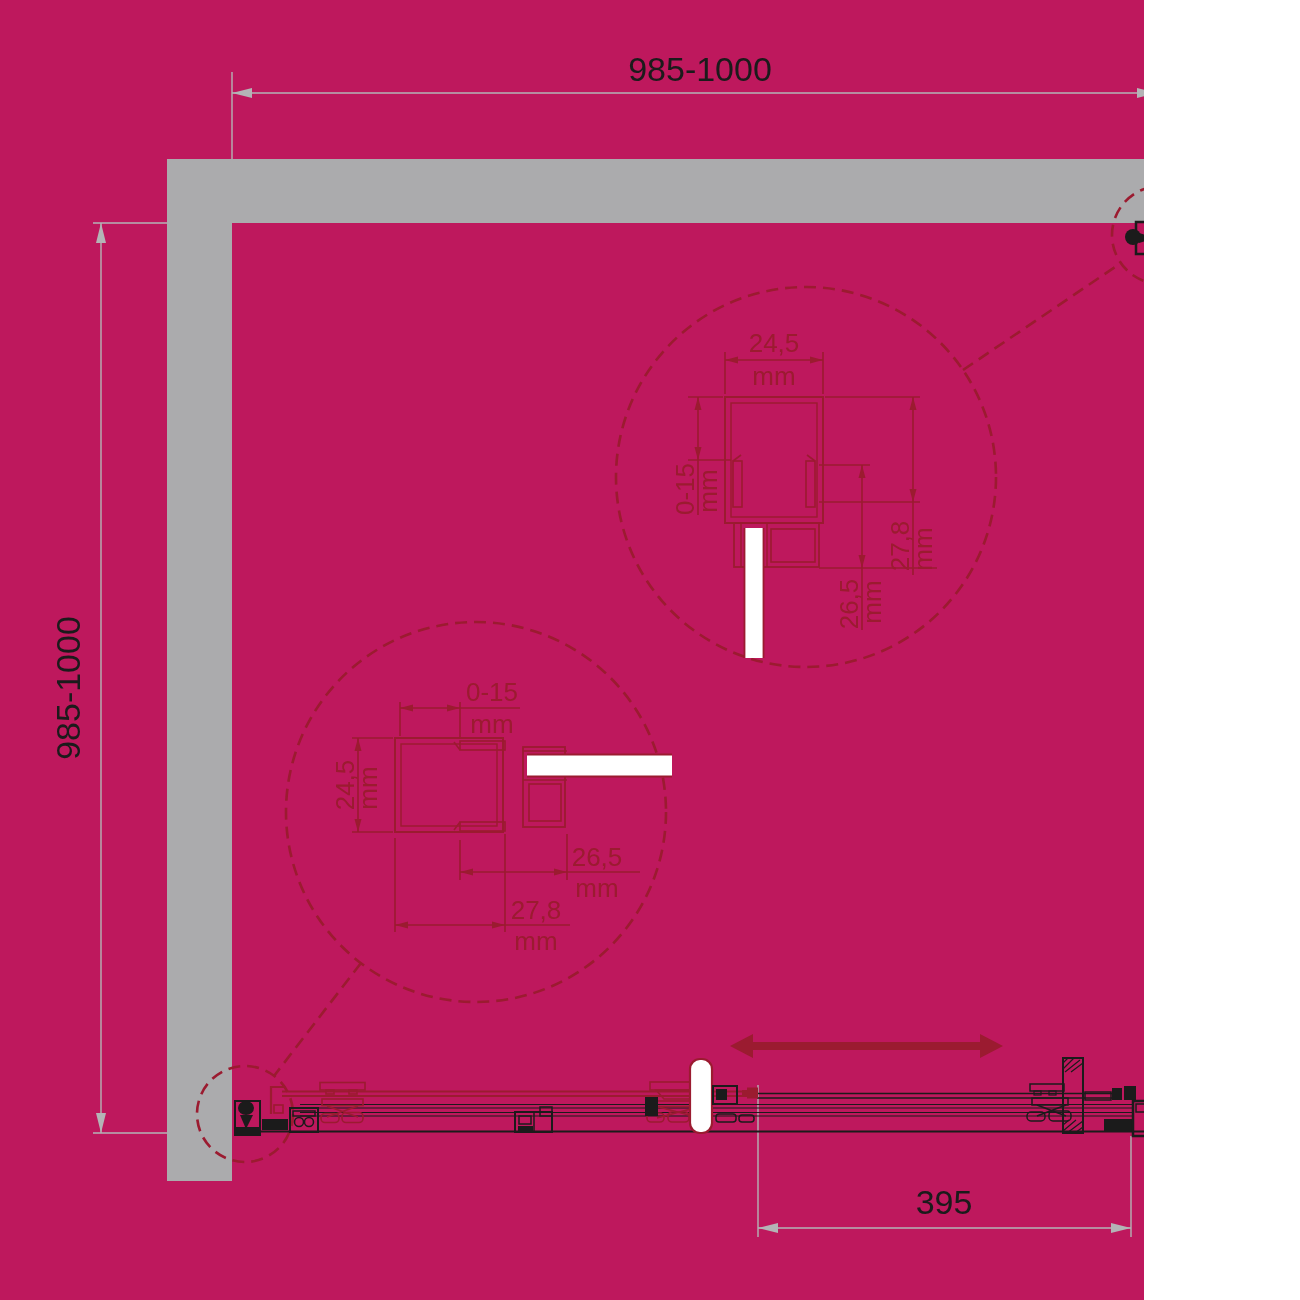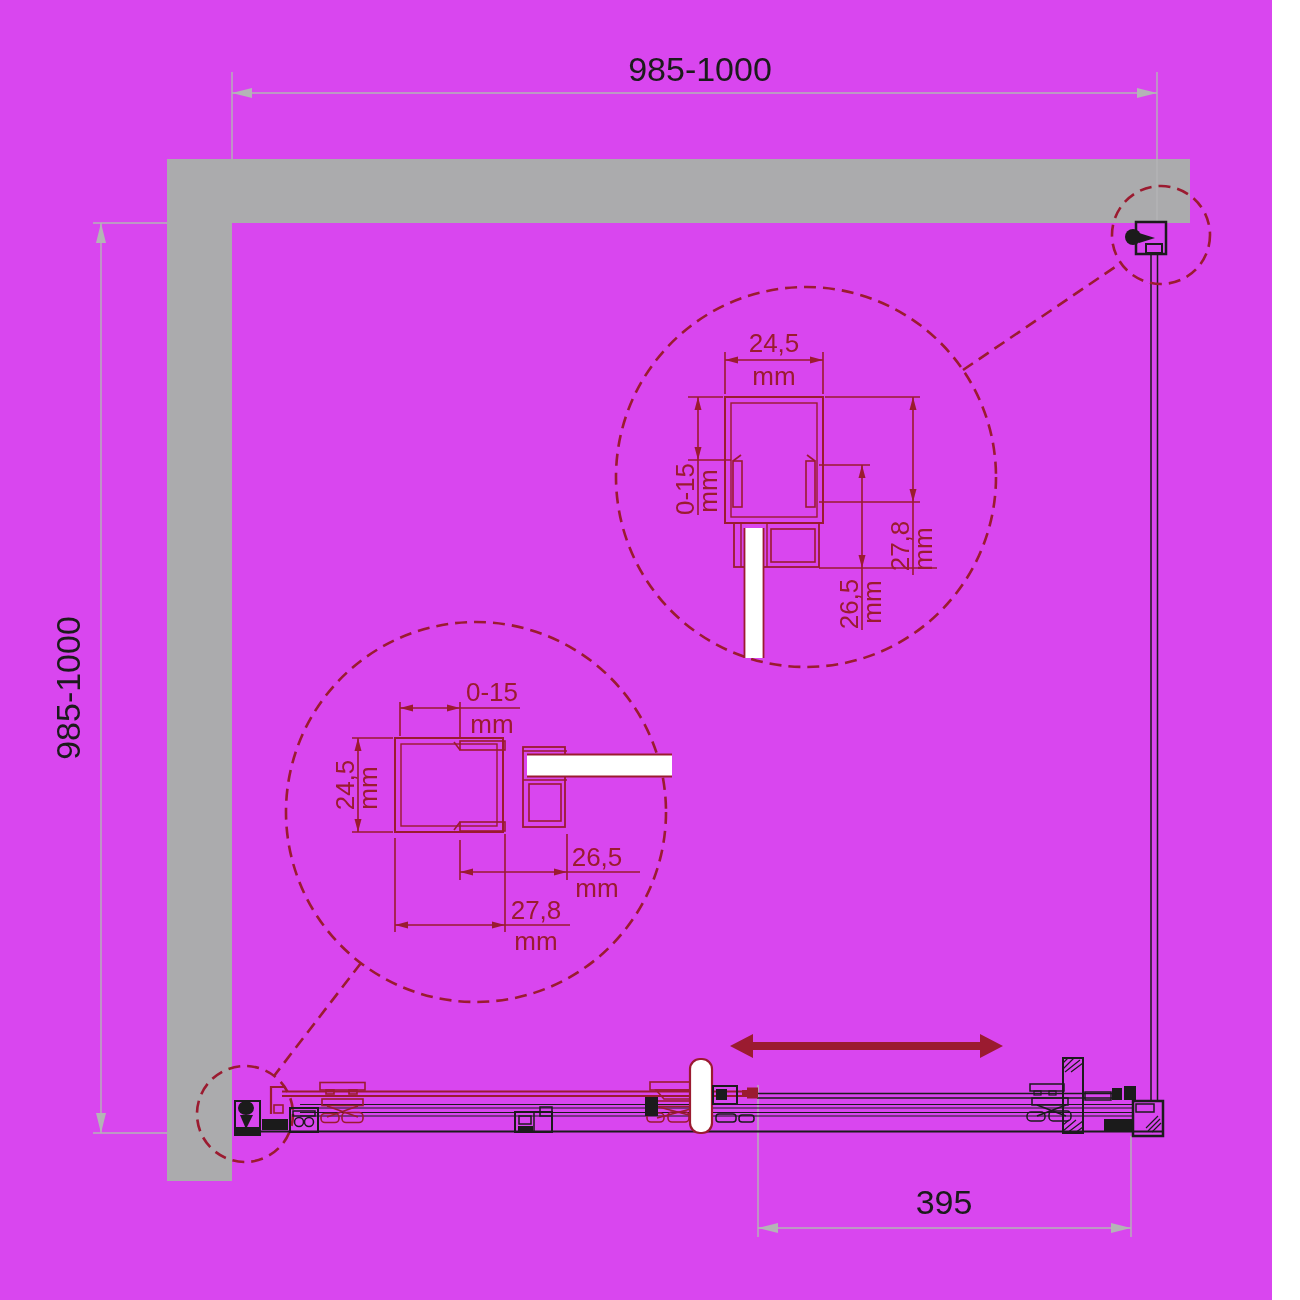--- a/index.html
+++ b/index.html
@@ -1,16 +1,16 @@
 <!DOCTYPE html>
 <html><head>
 <meta charset="utf-8">
 <style>
   html,body{margin:0;padding:0;background:#ffffff;}
-  #stage{position:relative;width:1272px;height:1300px;background:#d946ef;overflow:hidden;
+  #stage{position:relative;width:1144px;height:1300px;background:#be185d;overflow:hidden;
          font-family:"Liberation Sans", sans-serif;}
   svg{display:block}
   .dimtext{font-family:"Liberation Sans",sans-serif;font-size:34px;fill:#1b1b1b;}
   .redtext{font-family:"Liberation Sans",sans-serif;font-size:26px;fill:#9b1b30;}
   .gry{stroke:#b4b4b6;stroke-width:1.4;fill:none;}
   .gfill{fill:#b4b4b6;stroke:none;}
   .red{stroke:#9b1b30;fill:none;}
   .redf{fill:#9b1b30;stroke:none;}
   .blk{stroke:#1b1b1b;fill:none;}
   .bfill{fill:#1b1b1b;stroke:none;}

